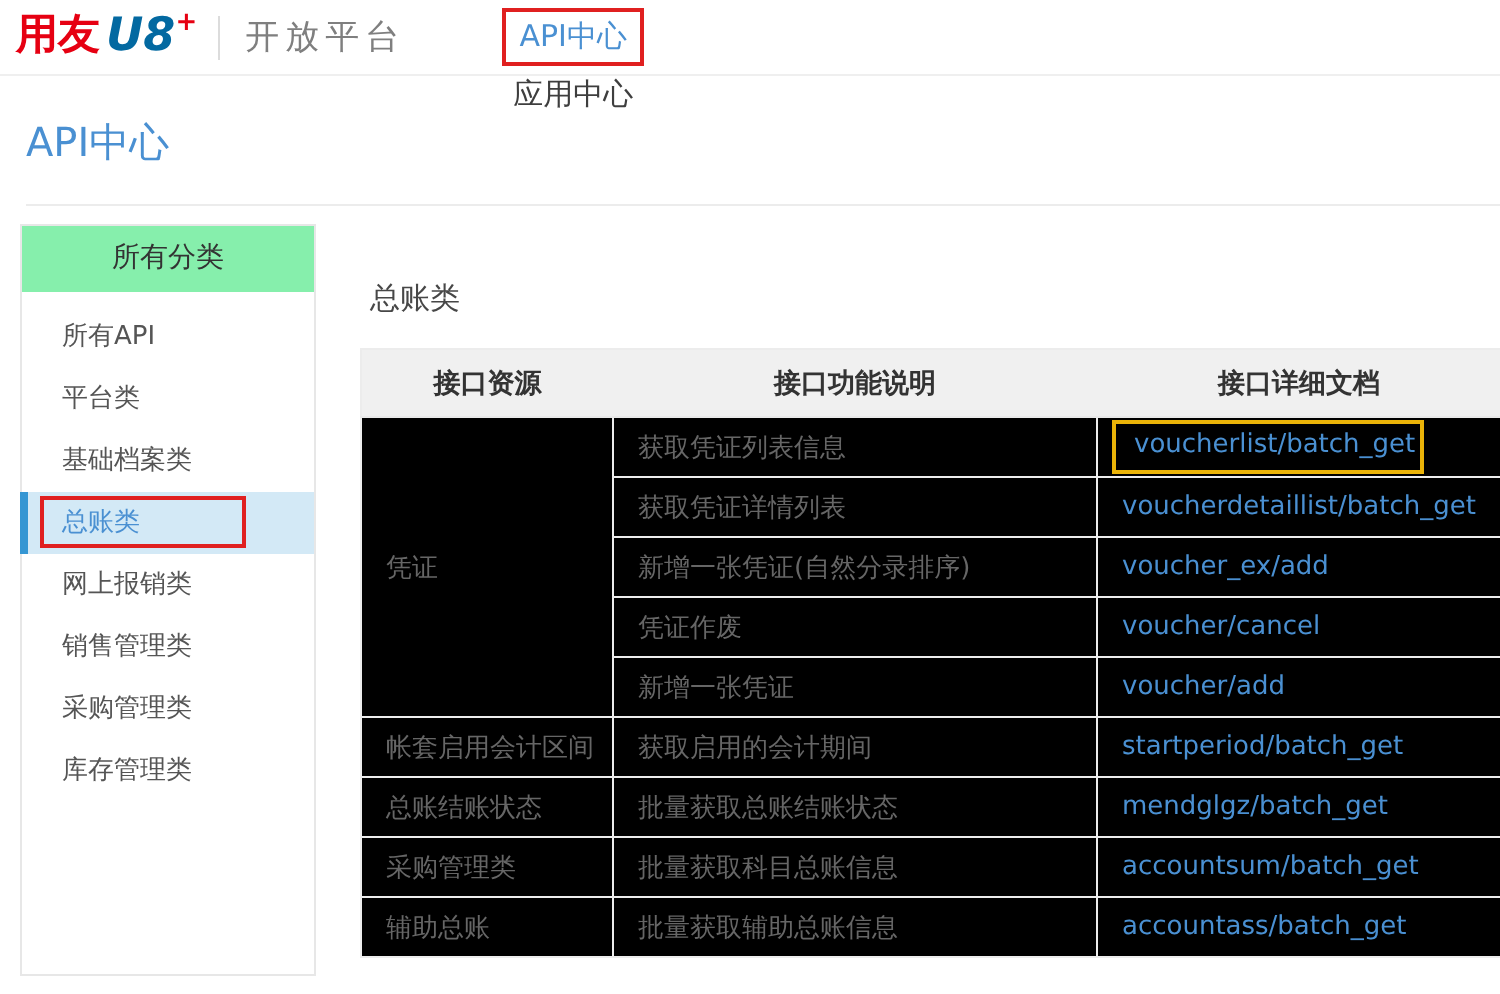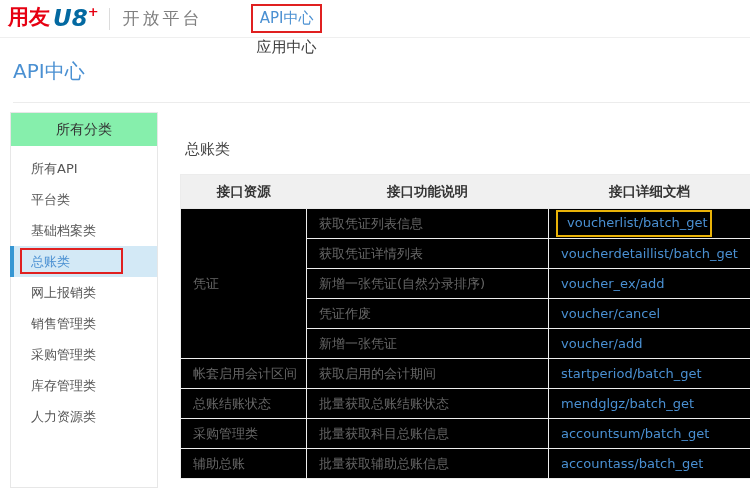--- a/index.html
+++ b/index.html
@@ -79,21 +79,20 @@
   <div class="sidebar-header">所有分类</div>
   <ul class="sidebar-list" id="sidebar-list">
       <li class="sidebar-item"><span>所有API</span></li>
       <li class="sidebar-item"><span>平台类</span></li>
       <li class="sidebar-item"><span>基础档案类</span></li>
       <li class="sidebar-item selected"><span>总账类</span><i class="red-frame"></i></li>
       <li class="sidebar-item"><span>网上报销类</span></li>
       <li class="sidebar-item"><span>销售管理类</span></li>
       <li class="sidebar-item"><span>采购管理类</span></li>
       <li class="sidebar-item"><span>库存管理类</span></li>
-      <li class="sidebar-item"><span>人力资源类</span></li>
     </ul>
 </aside>
 
 <main class="main">
   <h2 class="section-title">总账类</h2>
   <table class="api-table">
     <thead>
       <tr id="table-head-row">
           <th style="width: 126px;">接口资源</th>
           <th style="width: 242px;">接口功能说明</th>

